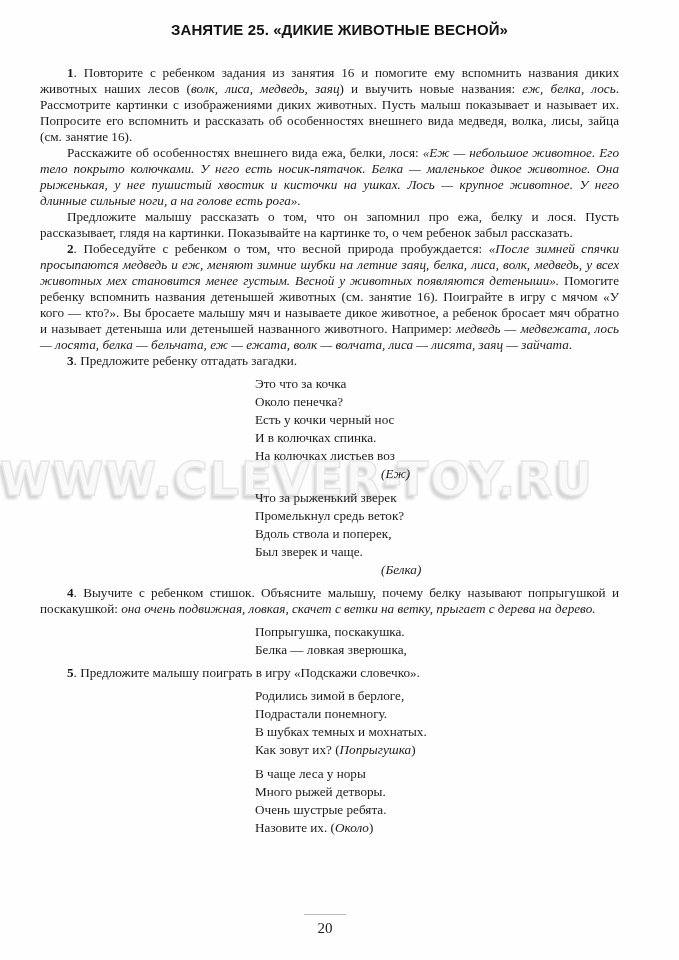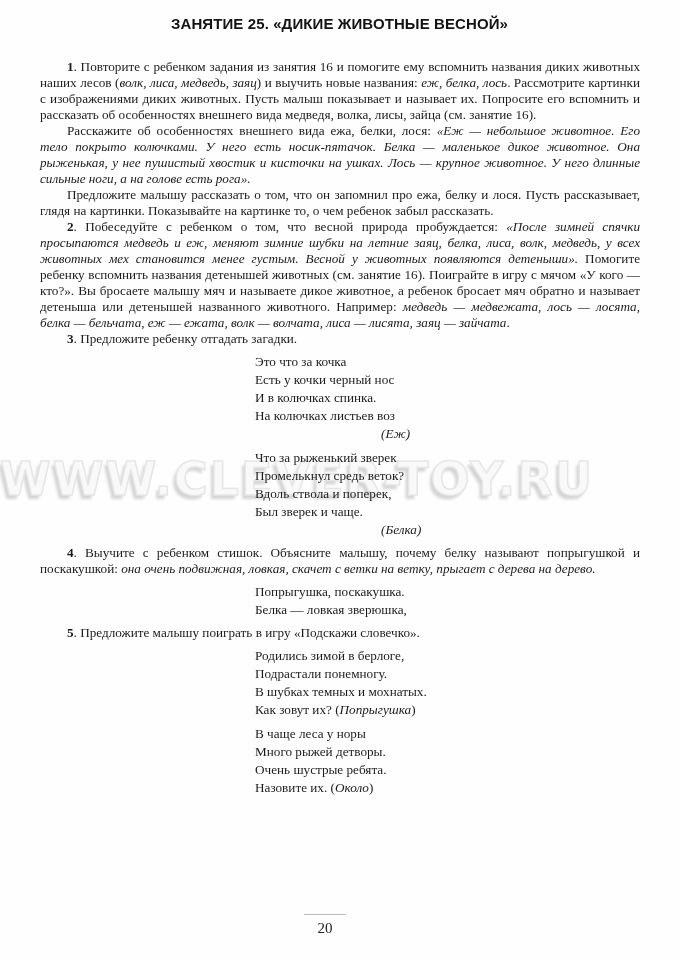--- a/index.html
+++ b/index.html
@@ -12,26 +12,26 @@
     position:absolute; top:448px; left:0; width:679px; height:66px;
     line-height:62px; text-align:left; white-space:nowrap;
     font-family:"DejaVu Sans", sans-serif; font-weight:bold;
     font-size:46px; letter-spacing:2px;
     color:#f9f9f9; -webkit-text-stroke:1.5px #e6e6e6;
     text-shadow:-3px 4px 3px #d4d4d4;
     z-index:1; pointer-events:none;
   }
   .sheet { position:relative; z-index:2; }
   .doc-title {
-    padding-top:15px; text-align:center;
+    padding-top:21px; text-align:center;
     font-family:"Liberation Sans", sans-serif; font-weight:bold;
     font-size:15px; letter-spacing:0.1px; color:#131313;
   }
   .doc-body {
-    margin:27px 39px 0 40px;
+    margin:27px 60px 0 40px;
     font-size:13.2px; line-height:16px; text-align:justify;
   }
   .para { text-indent:27px; }
   .verse {
     margin:6px 0 6px 215px; line-height:18px;
     text-align:left; text-indent:0;
   }
   .verse-line { white-space:nowrap; }
   .verse-answer { padding-left:126px; }
   .r-n { font-style:normal; }
@@ -49,20 +49,21 @@
   <div class="sheet">
     <div class="doc-title">ЗАНЯТИЕ 25. «ДИКИЕ ЖИВОТНЫЕ ВЕСНОЙ»</div>
     <div class="doc-body">
         <div class="para"><span class="r-b">1</span><span class="r-n">. Повторите с ребенком задания из занятия 16 и помогите ему вспомнить названия диких животных наших лесов (</span><span class="r-i">волк, лиса, медведь, заяц</span><span class="r-n">) и выучить новые названия: </span><span class="r-i">еж, белка, лось</span><span class="r-n">. Рассмотрите картинки с изображениями диких животных. Пусть малыш показывает и называет их. Попросите его вспомнить и рассказать об особенностях внешнего вида медведя, волка, лисы, зайца (см. занятие 16).</span></div>
         <div class="para"><span class="r-n">Расскажите об особенностях внешнего вида ежа, белки, лося: </span><span class="r-i">«Еж — небольшое животное. Его тело покрыто колючками. У него есть носик-пятачок. Белка — маленькое дикое животное. Она рыженькая, у нее пушистый хвостик и кисточки на ушках. Лось — крупное животное. У него длинные сильные ноги, а на голове есть рога».</span></div>
         <div class="para"><span class="r-n">Предложите малышу рассказать о том, что он запомнил про ежа, белку и лося. Пусть рассказывает, глядя на картинки. Показывайте на картинке то, о чем ребенок забыл рассказать.</span></div>
         <div class="para"><span class="r-b">2</span><span class="r-n">. Побеседуйте с ребенком о том, что весной природа пробуждается: </span><span class="r-i">«После зимней спячки просыпаются медведь и еж, меняют зимние шубки на летние заяц, белка, лиса, волк, медведь, у всех животных мех становится менее густым. Весной у животных появляются детеныши».</span><span class="r-n"> Помогите ребенку вспомнить названия детенышей животных (см. занятие 16). Поиграйте в игру с мячом «У кого — кто?». Вы бросаете малышу мяч и называете дикое животное, а ребенок бросает мяч обратно и называет детеныша или детенышей названного животного. Например: </span><span class="r-i">медведь — медвежата, лось — лосята, белка — бельчата, еж — ежата, волк — волчата, лиса — лисята, заяц — зайчата</span><span class="r-n">.</span></div>
         <div class="para"><span class="r-b">3</span><span class="r-n">. Предложите ребенку отгадать загадки.</span></div>
         <div class="verse">
           <div class="verse-line"><span class="r-n">Это что за кочка</span></div>
+          <div class="verse-line"><span class="r-n">Около пенечка?</span></div>
           <div class="verse-line"><span class="r-n">Есть у кочки черный нос</span></div>
           <div class="verse-line"><span class="r-n">И в колючках спинка.</span></div>
           <div class="verse-line"><span class="r-n">На колючках листьев воз</span></div>
           <div class="verse-answer"><span class="r-i">(Еж)</span></div>
         </div>
         <div class="verse">
           <div class="verse-line"><span class="r-n">Что за рыженький зверек</span></div>
           <div class="verse-line"><span class="r-n">Промелькнул средь веток?</span></div>
           <div class="verse-line"><span class="r-n">Вдоль ствола и поперек,</span></div>
           <div class="verse-line"><span class="r-n">Был зверек и чаще.</span></div>

